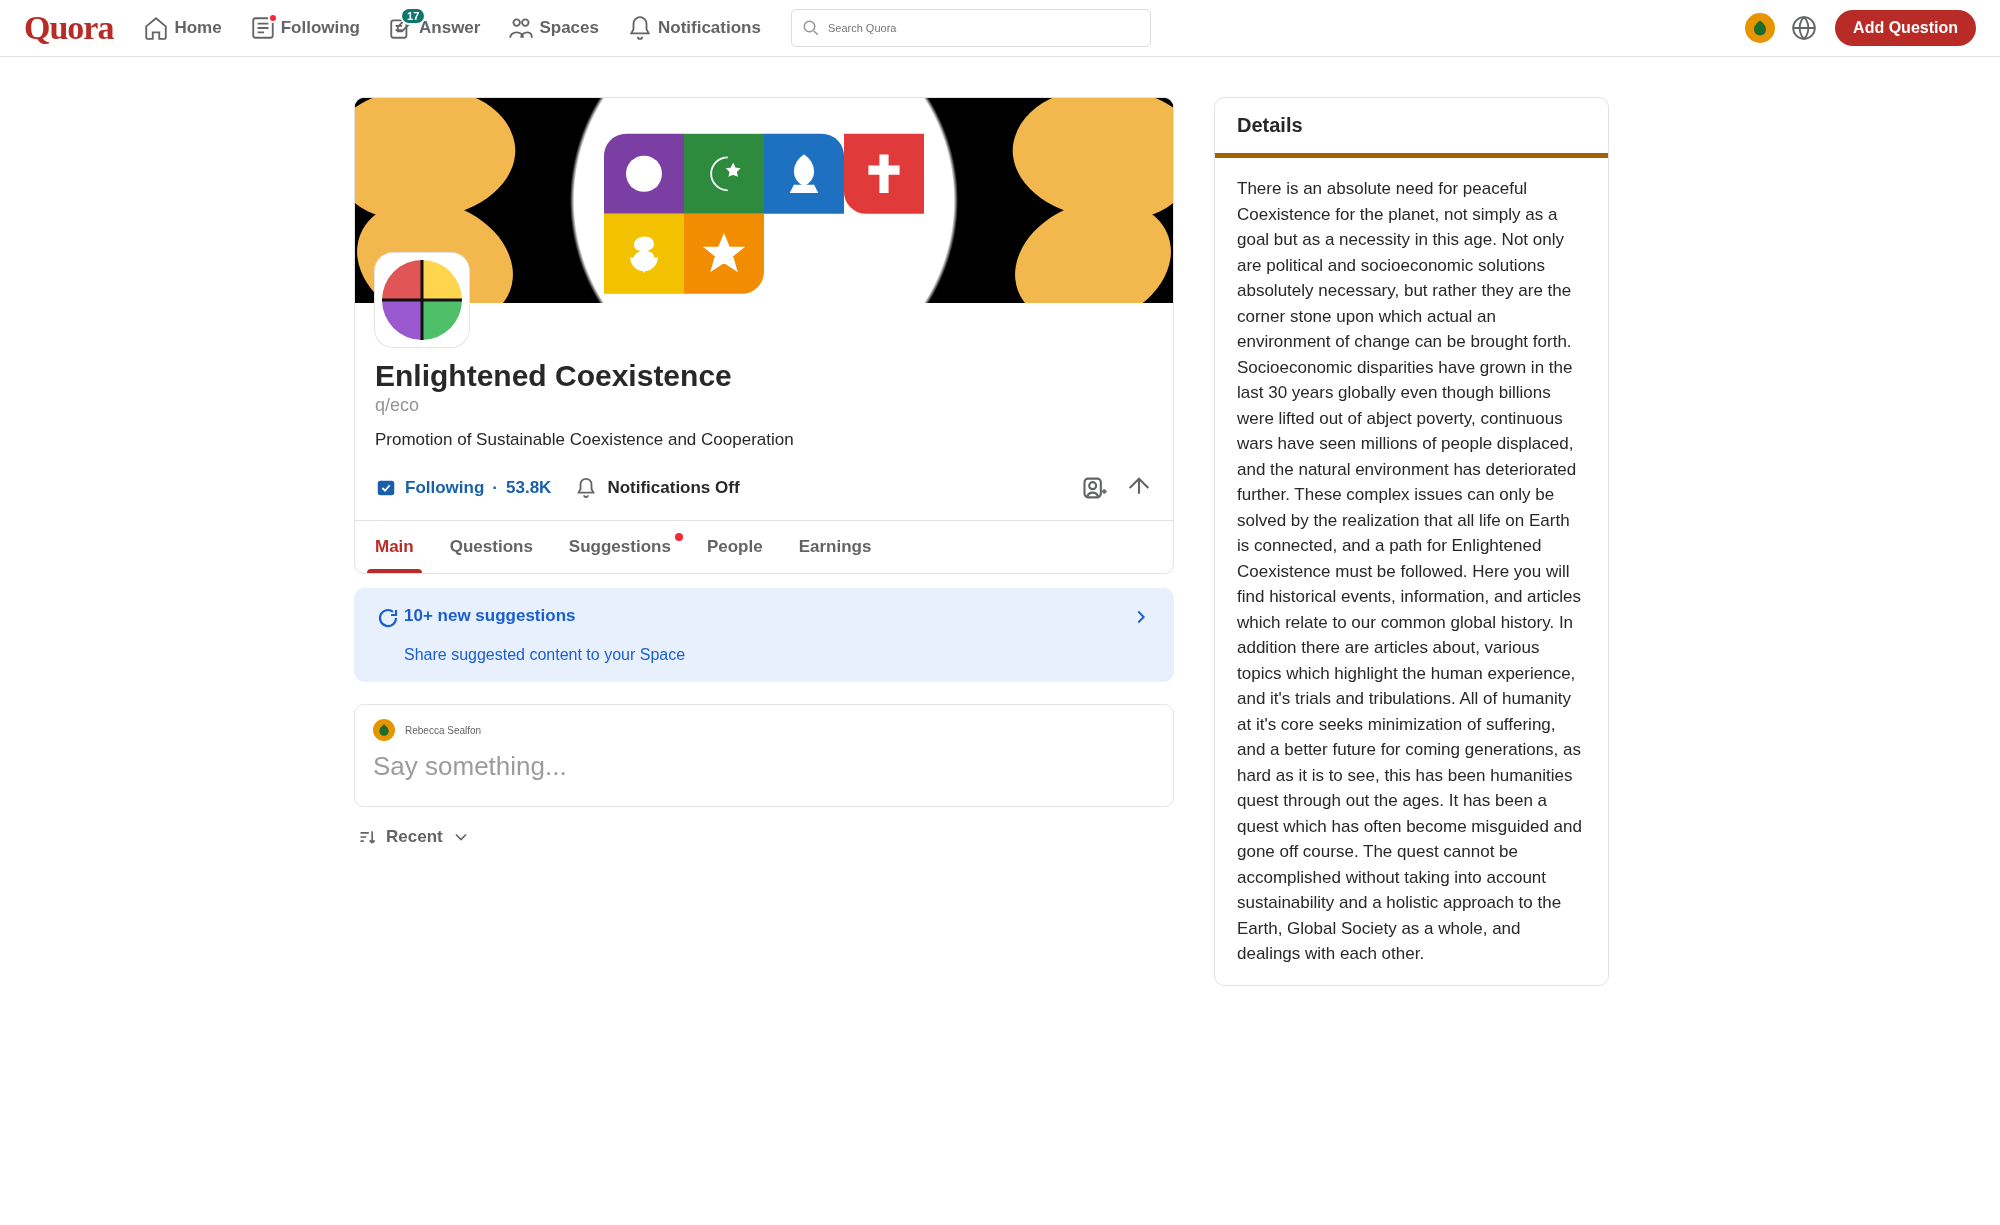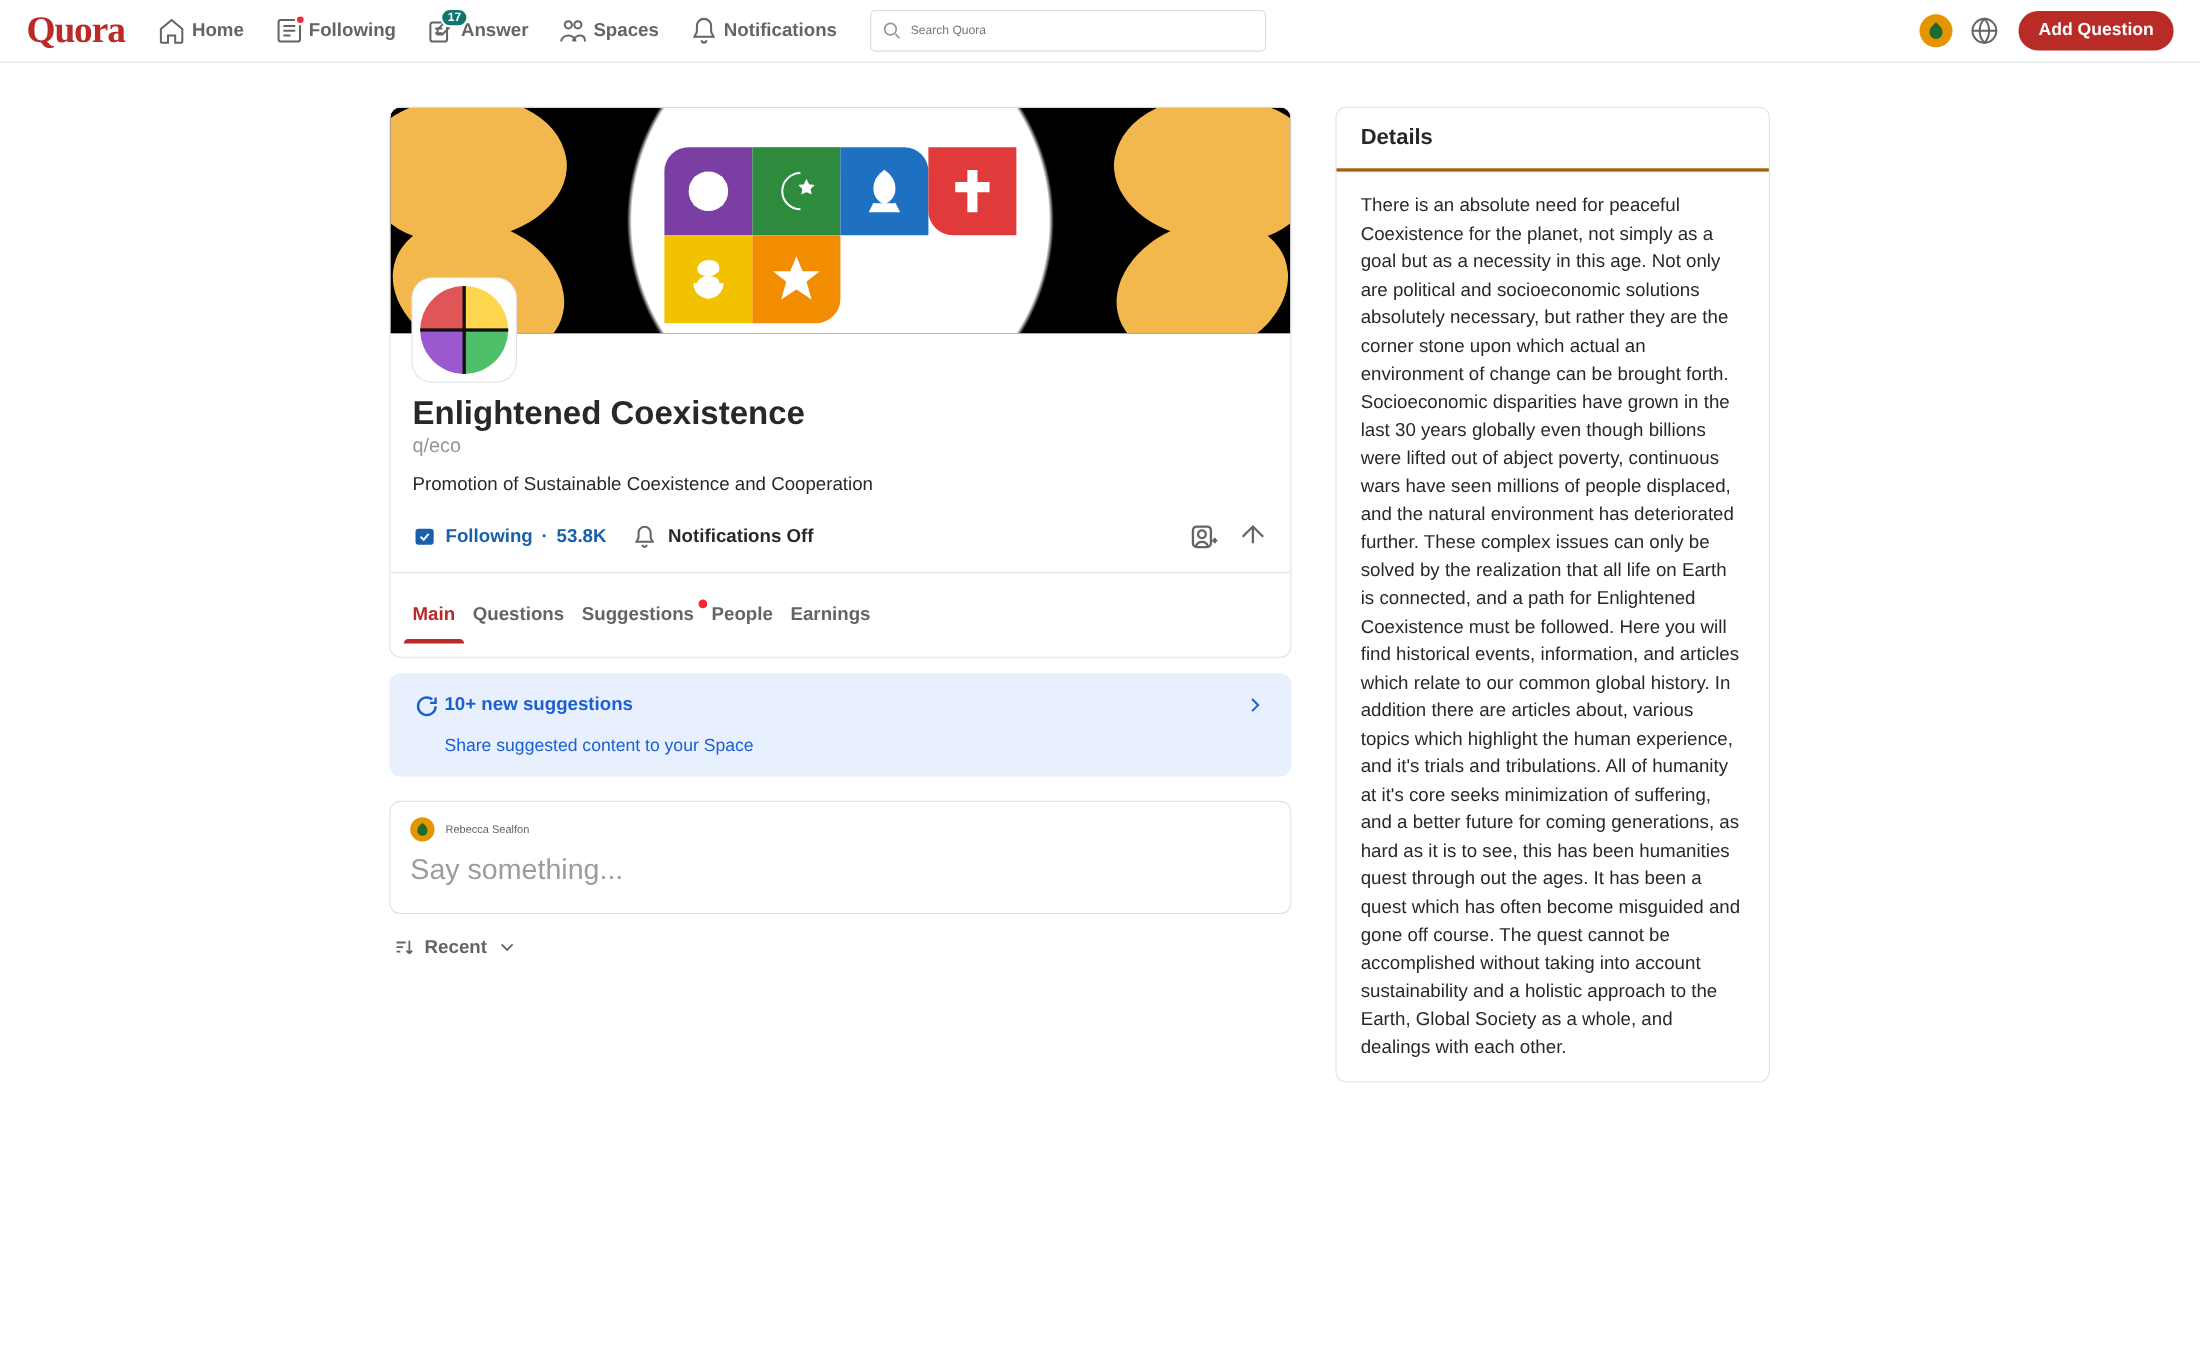--- a/index.html
+++ b/index.html
@@ -187,21 +187,21 @@
     display:flex; align-items:center; gap:10px;
     color:#282829; font-weight:600; font-size:17px;
     cursor:pointer;
   }
   .notif-btn svg{width:22px;height:22px;stroke:#636466;fill:none;stroke-width:2;}
   .action-spacer{margin-left:auto;display:flex;gap:16px;}
   .icon-btn{width:28px;height:28px;color:#636466;cursor:pointer;}
 
   
   .tabs {
-    display:flex; padding: 12px 12px;
+    display:flex; gap:20px; padding: 0 12px;
     border-top: 1px solid #e2e2e2;
   }
   .tab {
     padding: 16px 8px; font-size:17px; font-weight:600;
     color:#636466; cursor:pointer; position:relative;
   }
   .tab.active { color:#b92b27; }
   .tab.active::after{
     content:"";position:absolute;left:0;right:0;bottom:0;height:4px;
     background:#b92b27;border-radius:4px 4px 0 0;
@@ -233,21 +233,21 @@
   .composer .who{display:flex;align-items:center;gap:10px;color:#636466;font-size:10px;}
   .mini-avatar{width:22px;height:22px;border-radius:50%;background:#e69500;display:flex;align-items:center;justify-content:center;}
   .composer .prompt{color:#9a9c9e;font-size:26px;margin-top:10px;font-weight:400;}
 
   
   .recent-row{display:flex;align-items:center;gap:8px;color:#636466;font-weight:600;margin:20px 4px 0 4px;font-size:17px;cursor:pointer;}
   .recent-row svg{width:20px;height:20px;}
 
   
   .side-card{border:1px solid #e2e2e2;border-radius:10px;}
-  .side-title{font-size:20px;font-weight:700;padding:16px 22px;border-bottom:3px solid #a16207;}
+  .side-title{font-size:20px;font-weight:700;padding:16px 22px;border-bottom:5px solid #a16207;}
   .side-body{padding:18px 22px;font-size:17px;line-height:1.5;color:#282829;}
 </style>
 </head>
 <body>
 
 <div class="header">
   <div class="logo">Quora</div>
 
   <div class="nav-item">
     <svg viewBox="0 0 24 24" fill="none" stroke="currentColor" stroke-width="1.7">

